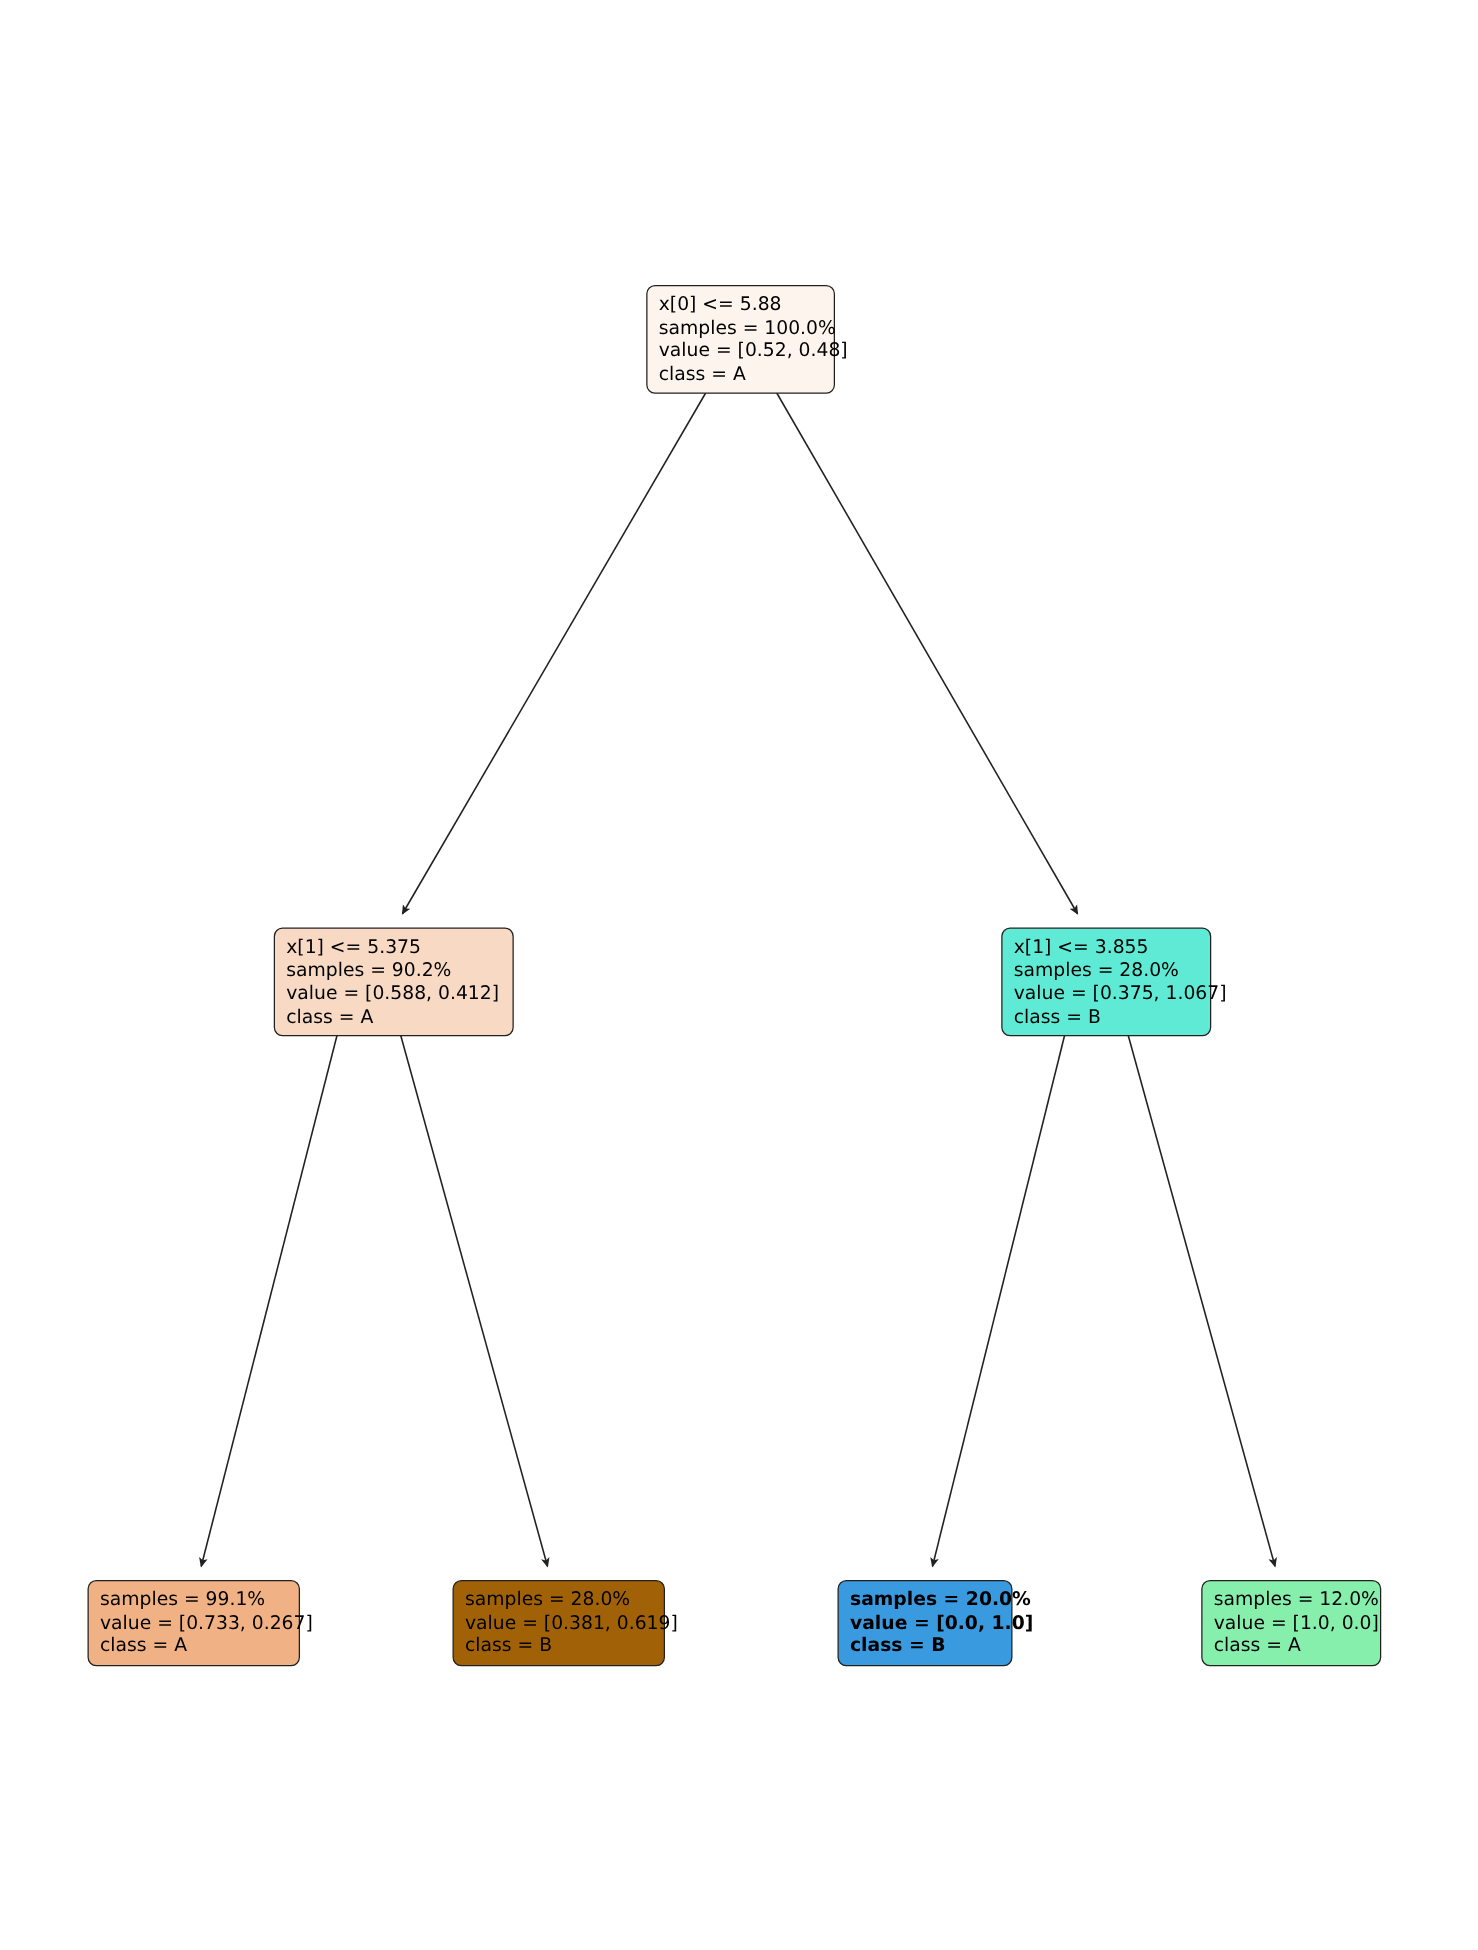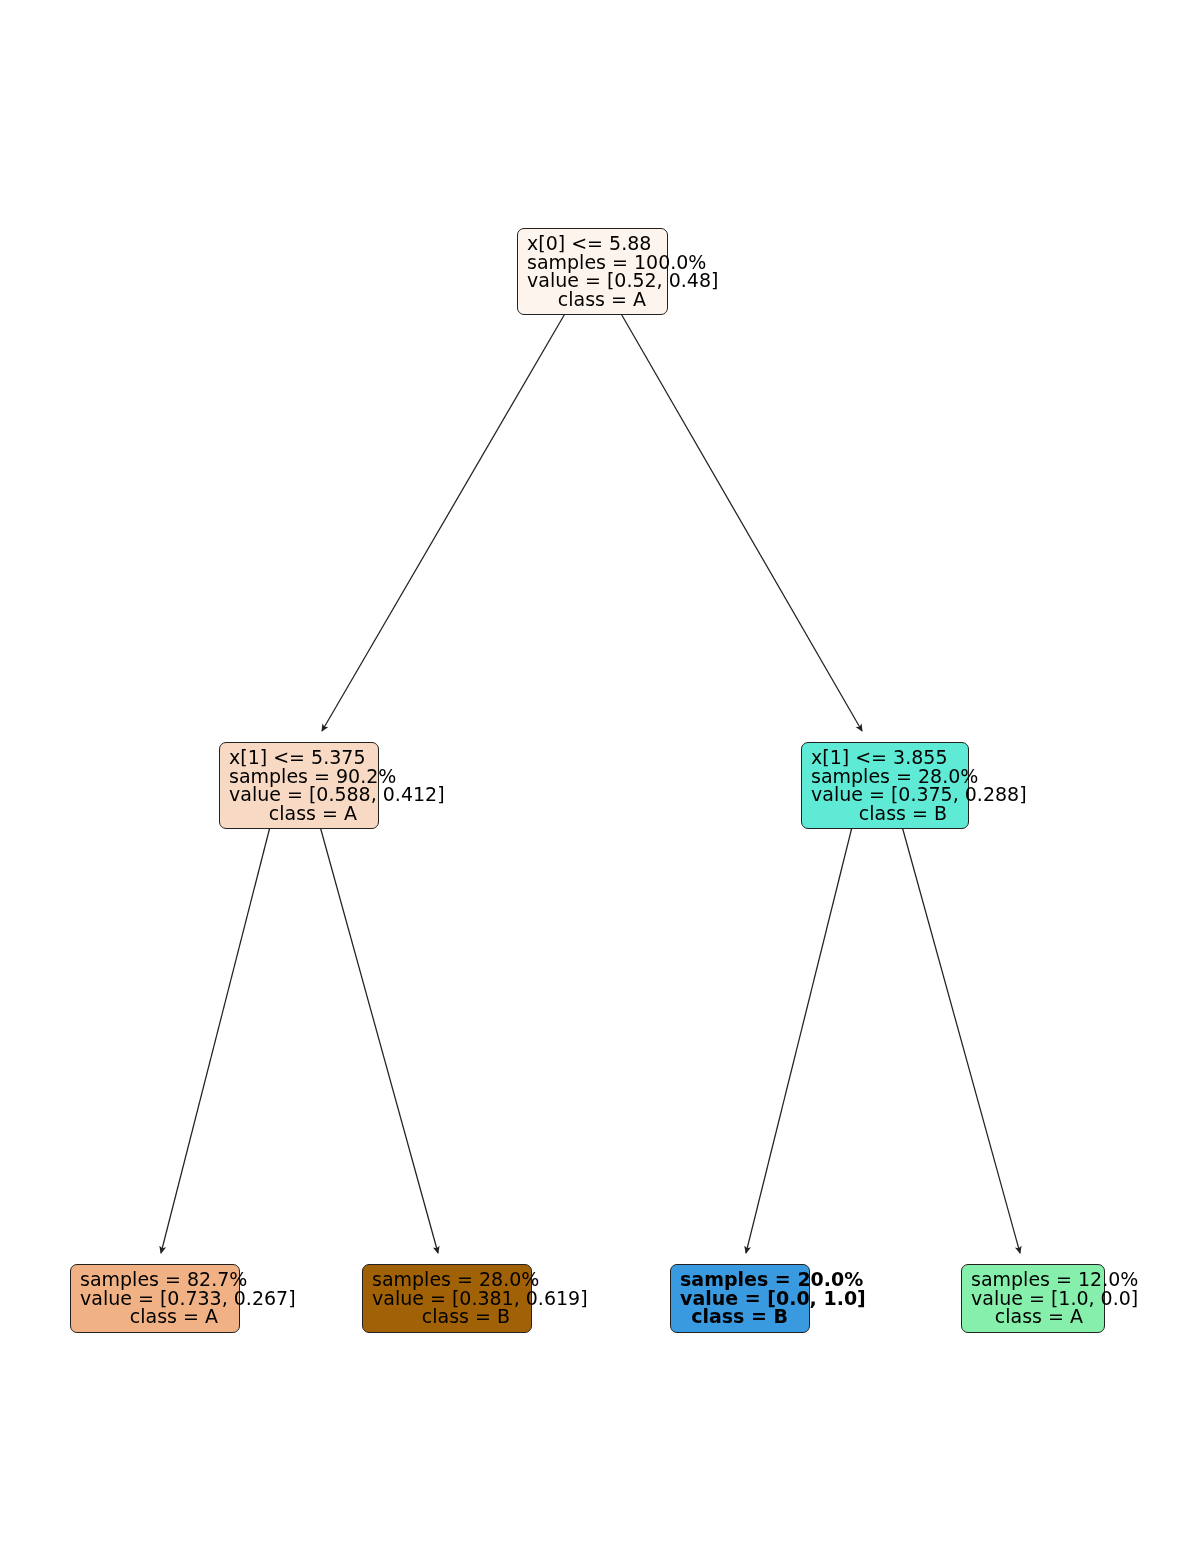--- a/index.html
+++ b/index.html
@@ -23,22 +23,22 @@
     top: 0;
     width: 1182px;
     height: 1560px;
     pointer-events: none;
   }
   .node {
     position: absolute;
     box-sizing: border-box;
     border: 1.1px solid #23211f;
     border-radius: 7px;
-    text-align: right;
-    font-size: 19px;
+    text-align: left;
+    font-size: 15px;
     line-height: 18.6px;
     color: #000000;
     padding: 5px 21px 6px 9px;
     white-space: nowrap;
   }
   .node .line {
     display: block;
   }
 </style>
 </head>
@@ -62,36 +62,36 @@
     </g>
   </svg>
 
   <div class="node" style="left: 517px; top: 228px; width: 151px; min-height: 76px; background: rgb(253, 244, 237); border-color: rgb(35, 33, 31); color: rgb(0, 0, 0);">
     <span class="line">x[0] &lt;= 5.88</span>
     <span class="line">samples = 100.0%</span>
     <span class="line">value = [0.52, 0.48]</span>
     <span class="line">class = A</span>
   </div>
 
-  <div class="node" style="left: 219px; top: 742px; width: 160px; min-height: 76px; background: rgb(247, 217, 196); border-color: rgb(35, 33, 31); color: rgb(0, 0, 0);">
+  <div class="node" style="left: 219px; top: 742px; width: 192px; min-height: 76px; background: rgb(247, 217, 196); border-color: rgb(35, 33, 31); color: rgb(0, 0, 0);">
     <span class="line">x[1] &lt;= 5.375</span>
     <span class="line">samples = 90.2%</span>
     <span class="line">value = [0.588, 0.412]</span>
     <span class="line">class = A</span>
   </div>
 
   <div class="node" style="left: 801px; top: 742px; width: 168px; min-height: 76px; background: #5eead4; border-color: rgb(35, 33, 31); color: rgb(0, 0, 0);">
     <span class="line">x[1] &lt;= 3.855</span>
     <span class="line">samples = 28.0%</span>
-    <span class="line">value = [0.375, 0.288]</span>
+    <span class="line">value = [0.375, 1.067]</span>
     <span class="line">class = B</span>
   </div>
 
   <div class="node" style="left: 70px; top: 1264px; width: 170px; min-height: 58px; background: rgb(240, 177, 132); border-color: rgb(35, 33, 31); color: rgb(0, 0, 0);">
-    <span class="line">samples = 82.7%</span>
+    <span class="line">samples = 99.1%</span>
     <span class="line">value = [0.733, 0.267]</span>
     <span class="line">class = A</span>
   </div>
 
   <div class="node" style="left: 362px; top: 1264px; width: 170px; min-height: 58px; background: #a16207; border-color: rgb(35, 33, 31); color: rgb(0, 0, 0);">
     <span class="line">samples = 28.0%</span>
     <span class="line">value = [0.381, 0.619]</span>
     <span class="line">class = B</span>
   </div>
 

